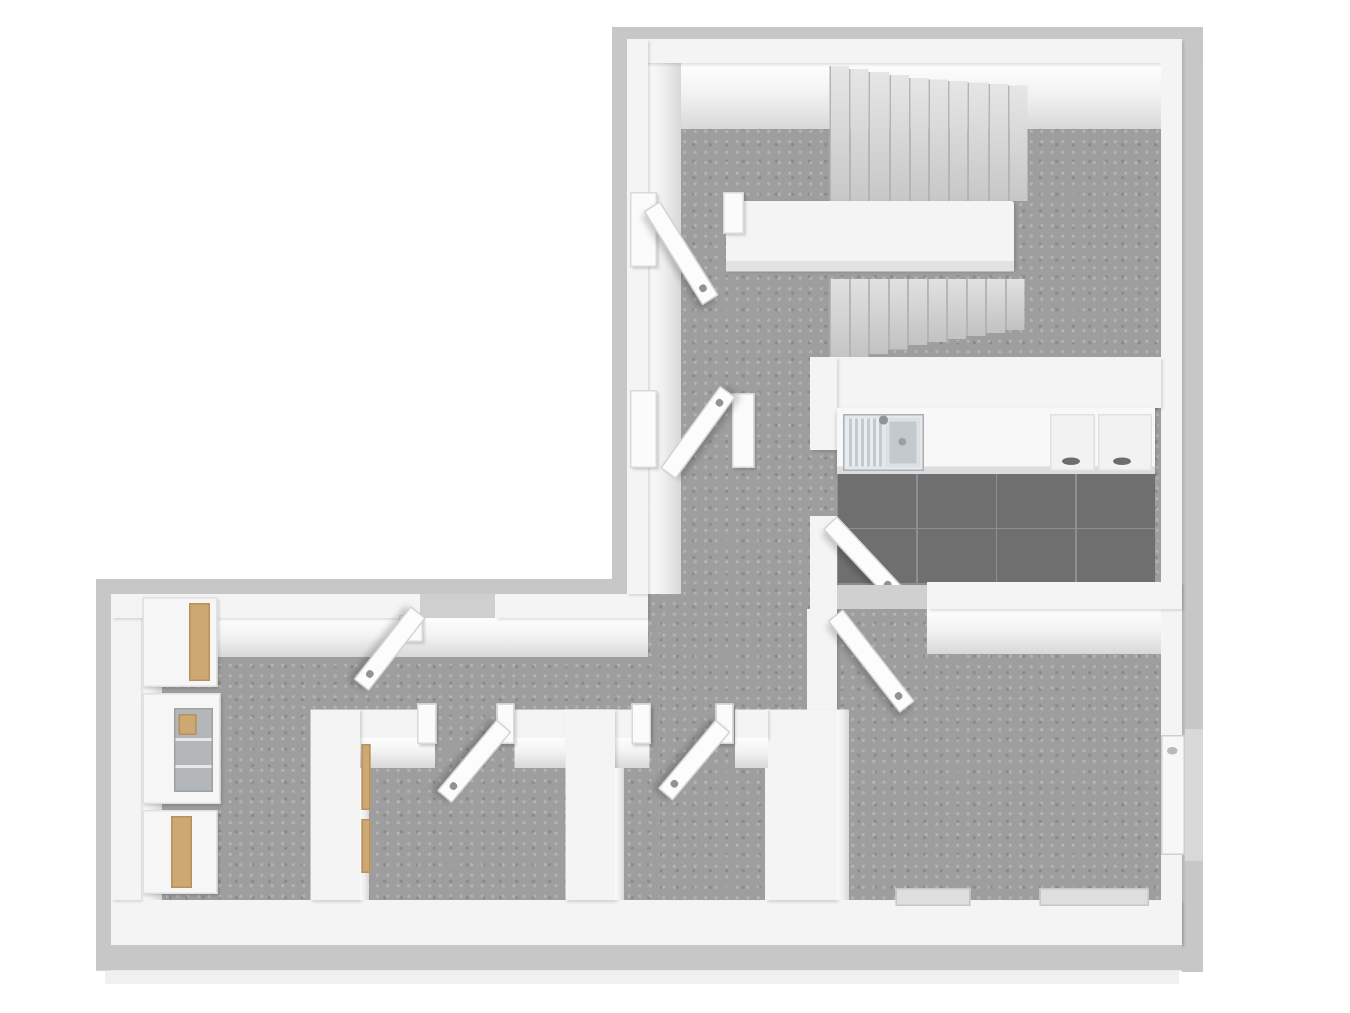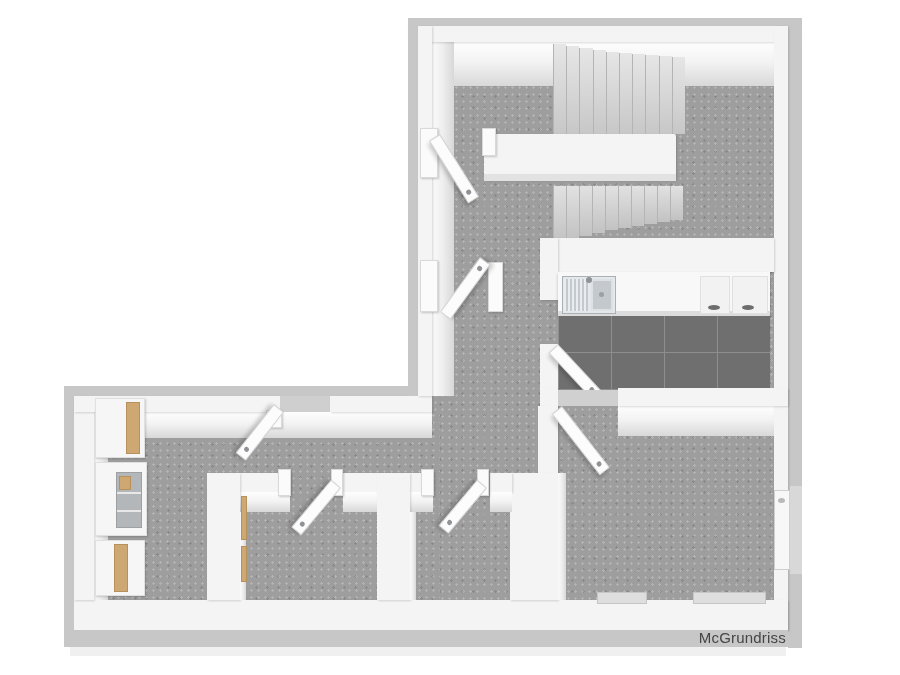--- a/index.html
+++ b/index.html
@@ -193,15 +193,14 @@
   <div class="closet" style="left:95px;top:398px;width:50px;height:60px;"></div>
   <div class="wood" style="left:126px;top:402px;width:14px;height:52px;"></div>
   <div class="closet" style="left:95px;top:462px;width:52px;height:74px;"></div>
   <div style="left:116px;top:472px;width:26px;height:56px;background:var(--niche);border:1px solid #9da1a3;"></div>
   <div style="left:117px;top:492px;width:24px;height:2px;background:#e8e8e8;"></div>
   <div style="left:117px;top:510px;width:24px;height:2px;background:#e8e8e8;"></div>
   <div class="wood" style="left:119px;top:476px;width:12px;height:14px;"></div>
   <div class="closet" style="left:95px;top:540px;width:50px;height:56px;"></div>
   <div class="wood" style="left:114px;top:544px;width:14px;height:48px;"></div>
 
-  <div class="watermark" style="left:560px;top:629px;width:226px;height:17px;">McGrundriss</div>
 
 </div>
 
 </body></html>

